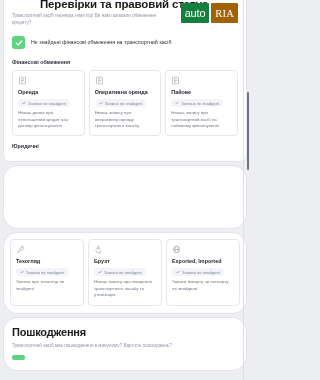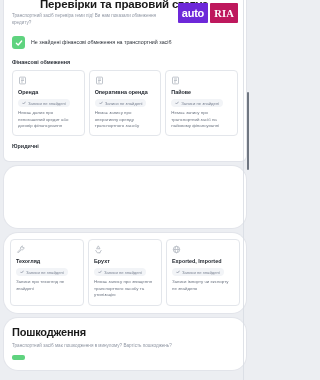--- a/index.html
+++ b/index.html
@@ -50,34 +50,34 @@
 
   
   .logo {
     position: absolute;
     top: 7px; right: 0;
     display: flex;
     align-items: stretch;
     height: 20px;
   }
   .logo-auto {
-    background: #6d28d9;
+    background: #15803d;
     color: #ffffff;
     font-size: 11px;
-    font-weight: bold;
+    font-weight: normal;
     padding: 0 4px;
     display: flex; align-items: center;
     letter-spacing: -.2px;
     border-radius: 1px;
   }
   .logo-ria {
-    background: #be185d;
+    background: #a16207;
     color: #ffffff;
     font-size: 10.5px;
-    font-weight: bold;
+    font-weight: normal;
     font-family: "Liberation Serif", serif;
     padding: 0 4px;
     display: flex; align-items: center;
     margin-left: 2px;
     border-radius: 1px;
     letter-spacing: .2px;
   }
 
   
   .status-banner {

